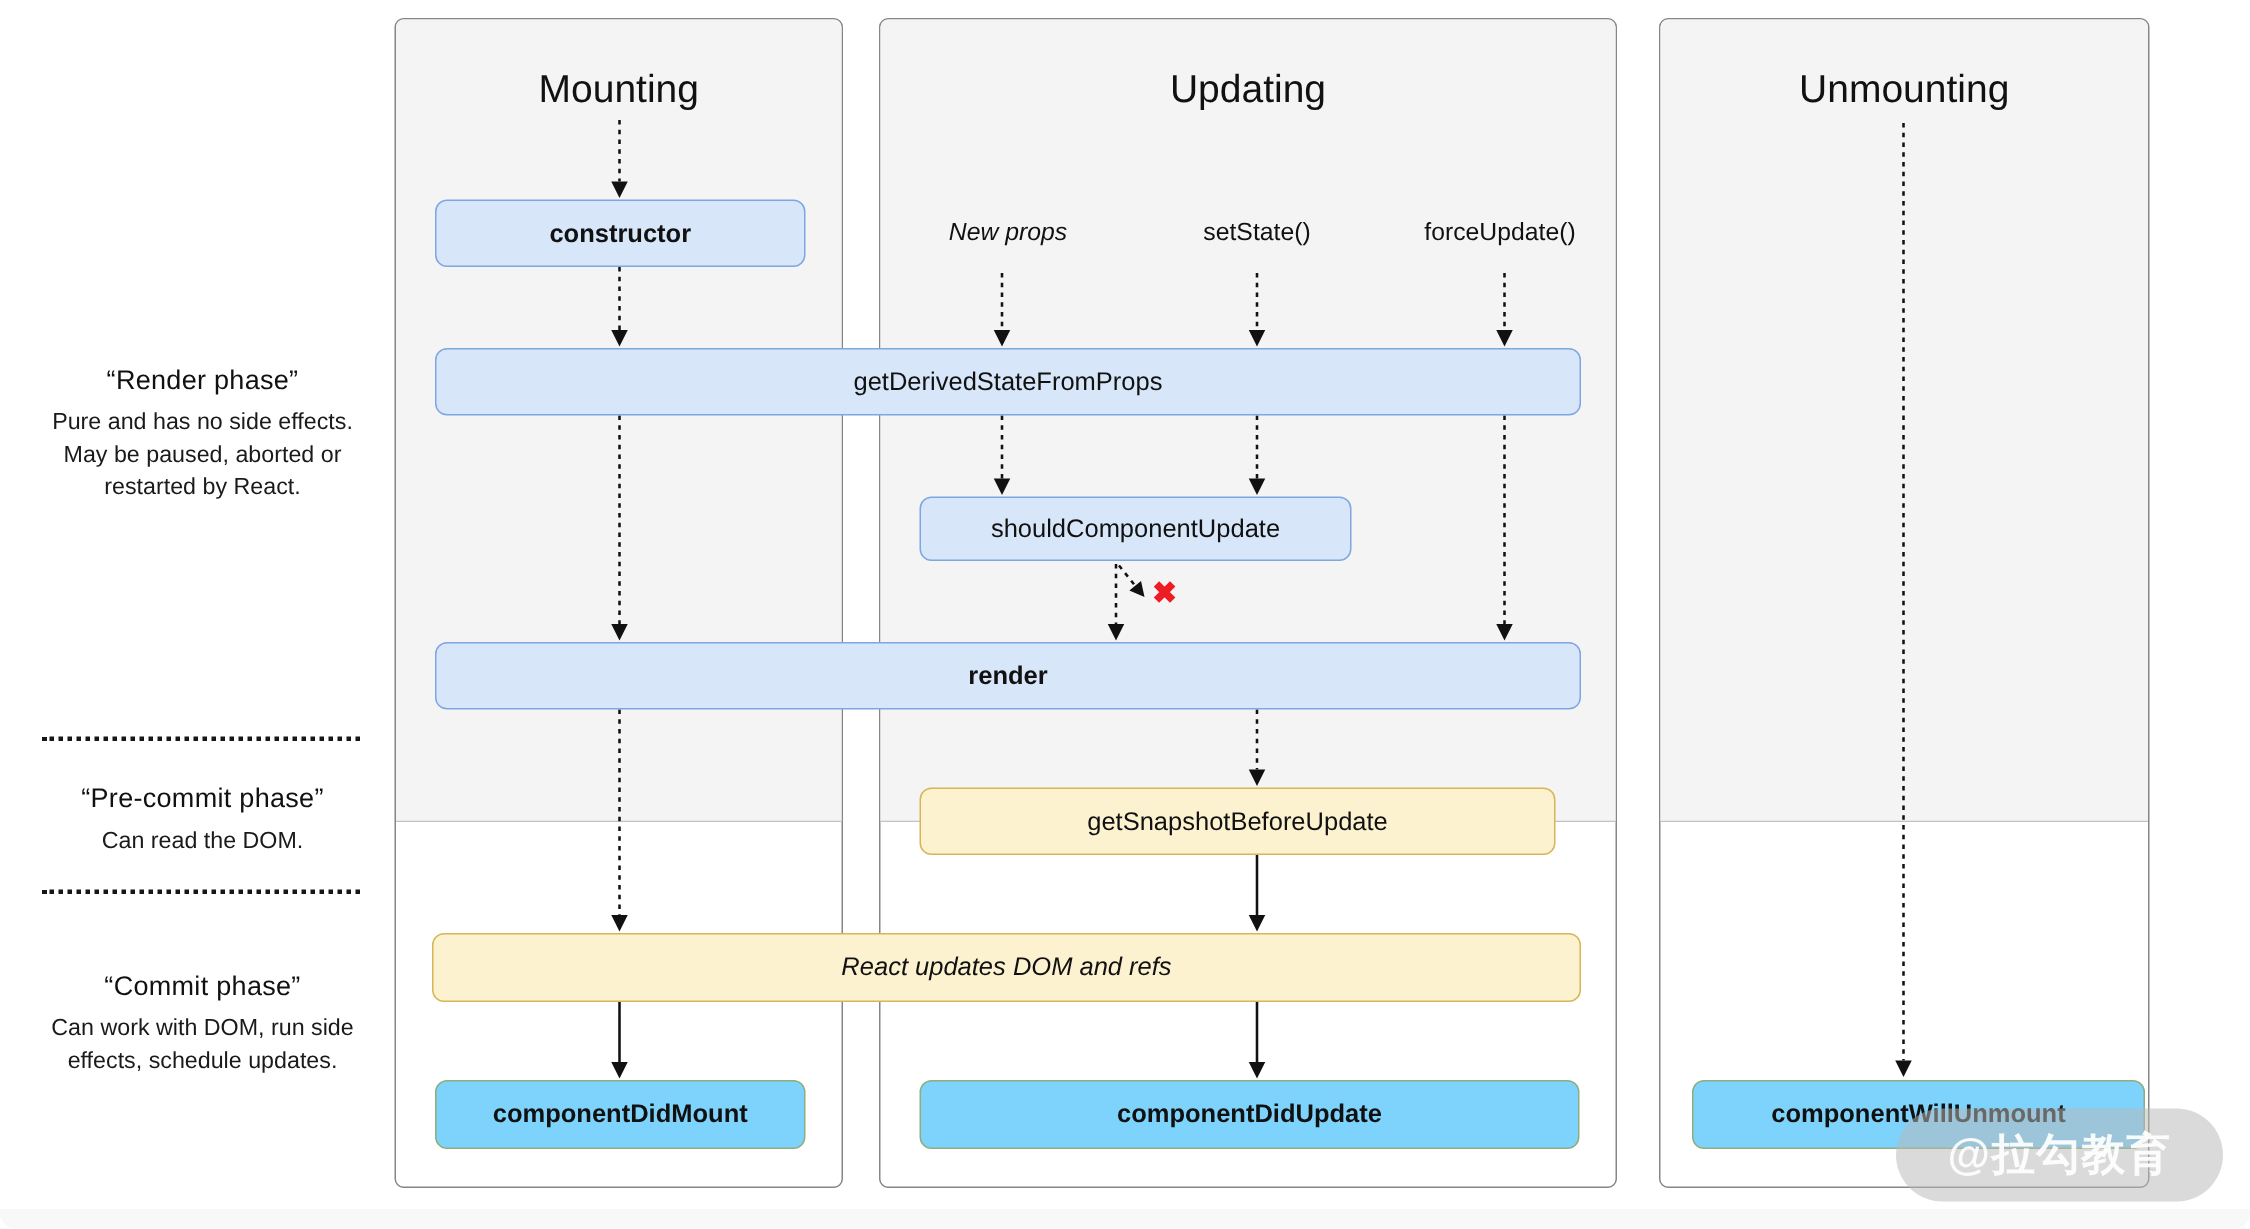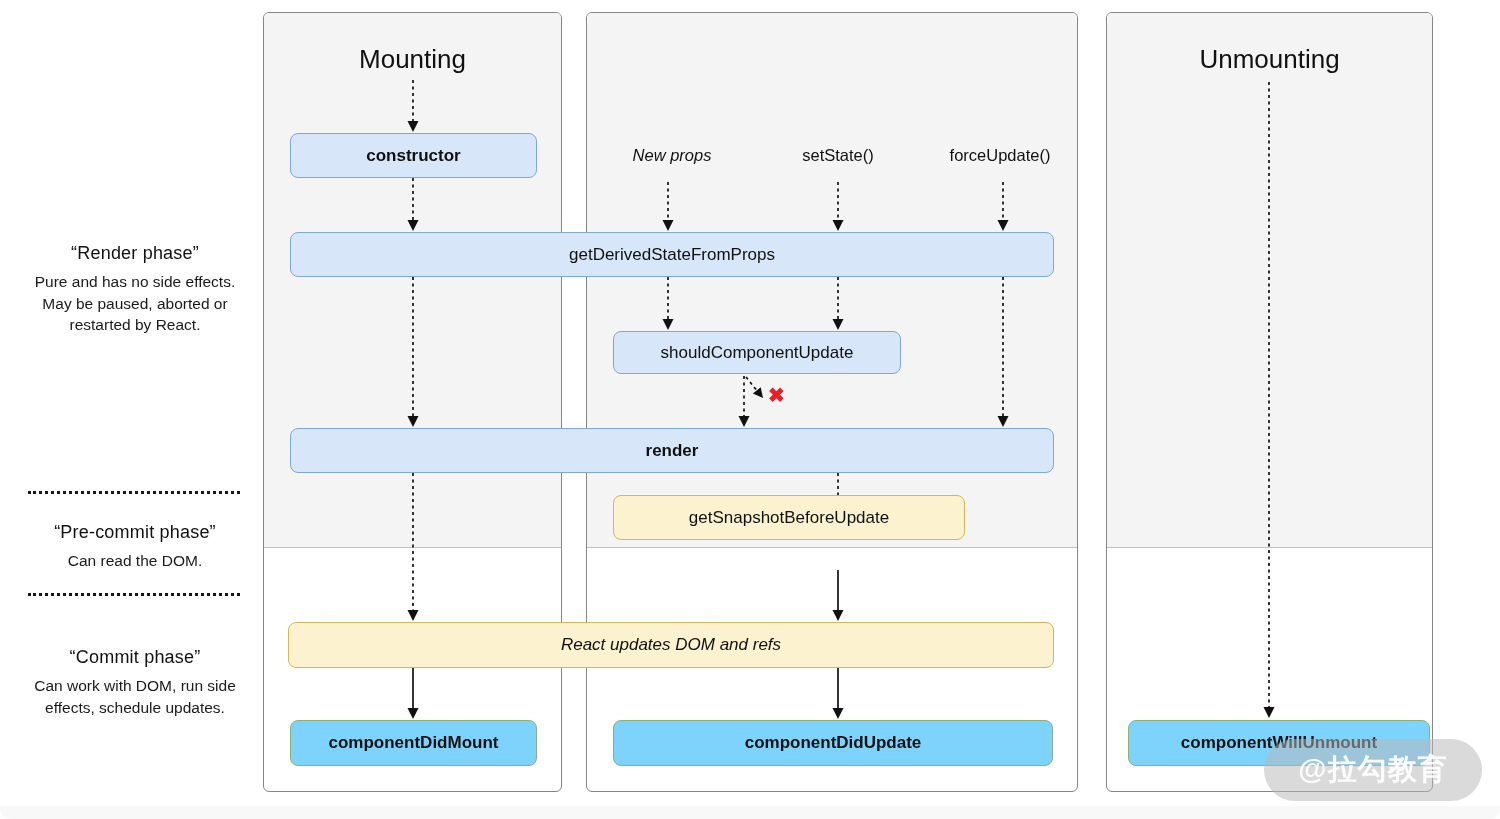--- a/index.html
+++ b/index.html
@@ -57,20 +57,21 @@
 <div class="canvas">
 
   <div class="bottom-strip"></div>
 
   <div class="col" style="left:263px;width:299px;">
     <div class="col-gray"></div>
     <div class="col-title">Mounting</div>
   </div>
   <div class="col" style="left:586px;width:492px;">
     <div class="col-gray"></div>
+    <div class="col-title">Updating</div>
   </div>
   <div class="col" style="left:1106px;width:327px;">
     <div class="col-gray"></div>
     <div class="col-title">Unmounting</div>
   </div>
 
   <div class="phase" style="top:243px;">
     <div class="phase-title">“Render phase”</div>
     <div class="phase-desc">Pure and has no side effects. May be paused, aborted or restarted by React.</div>
   </div>
@@ -134,21 +135,21 @@
     <line class="dash" x1="1269" y1="82" x2="1269" y2="707"></line>
     <path class="head" d="M1263.5,707 L1274.5,707 L1269,718 Z"></path>
   </svg>
 
   <div class="abort">✖</div>
 
   <div class="node blue bold" style="left:290px;top:133px;width:247px;height:45px;">constructor</div>
   <div class="node blue" style="left:290px;top:232px;width:764px;height:45px;">getDerivedStateFromProps</div>
   <div class="node blue" style="left:613px;top:331px;width:288px;height:43px;">shouldComponentUpdate</div>
   <div class="node blue bold" style="left:290px;top:428px;width:764px;height:45px;">render</div>
-  <div class="node yellow" style="left:613px;top:495px;width:352px;height:45px;">getSnapshotBeforeUpdate</div>
+  <div class="node yellow" style="left:613px;top:525px;width:424px;height:45px;">getSnapshotBeforeUpdate</div>
   <div class="node yellow italic" style="left:288px;top:622px;width:766px;height:46px;">React updates DOM and refs</div>
   <div class="node green bold" style="left:290px;top:720px;width:247px;height:46px;">componentDidMount</div>
   <div class="node green bold" style="left:613px;top:720px;width:440px;height:46px;">componentDidUpdate</div>
   <div class="node green bold" style="left:1128px;top:720px;width:302px;height:46px;">componentWillUnmount</div>
 
   <div class="watermark">
     <span>@拉勾教育</span>
   </div>
 
 </div>

